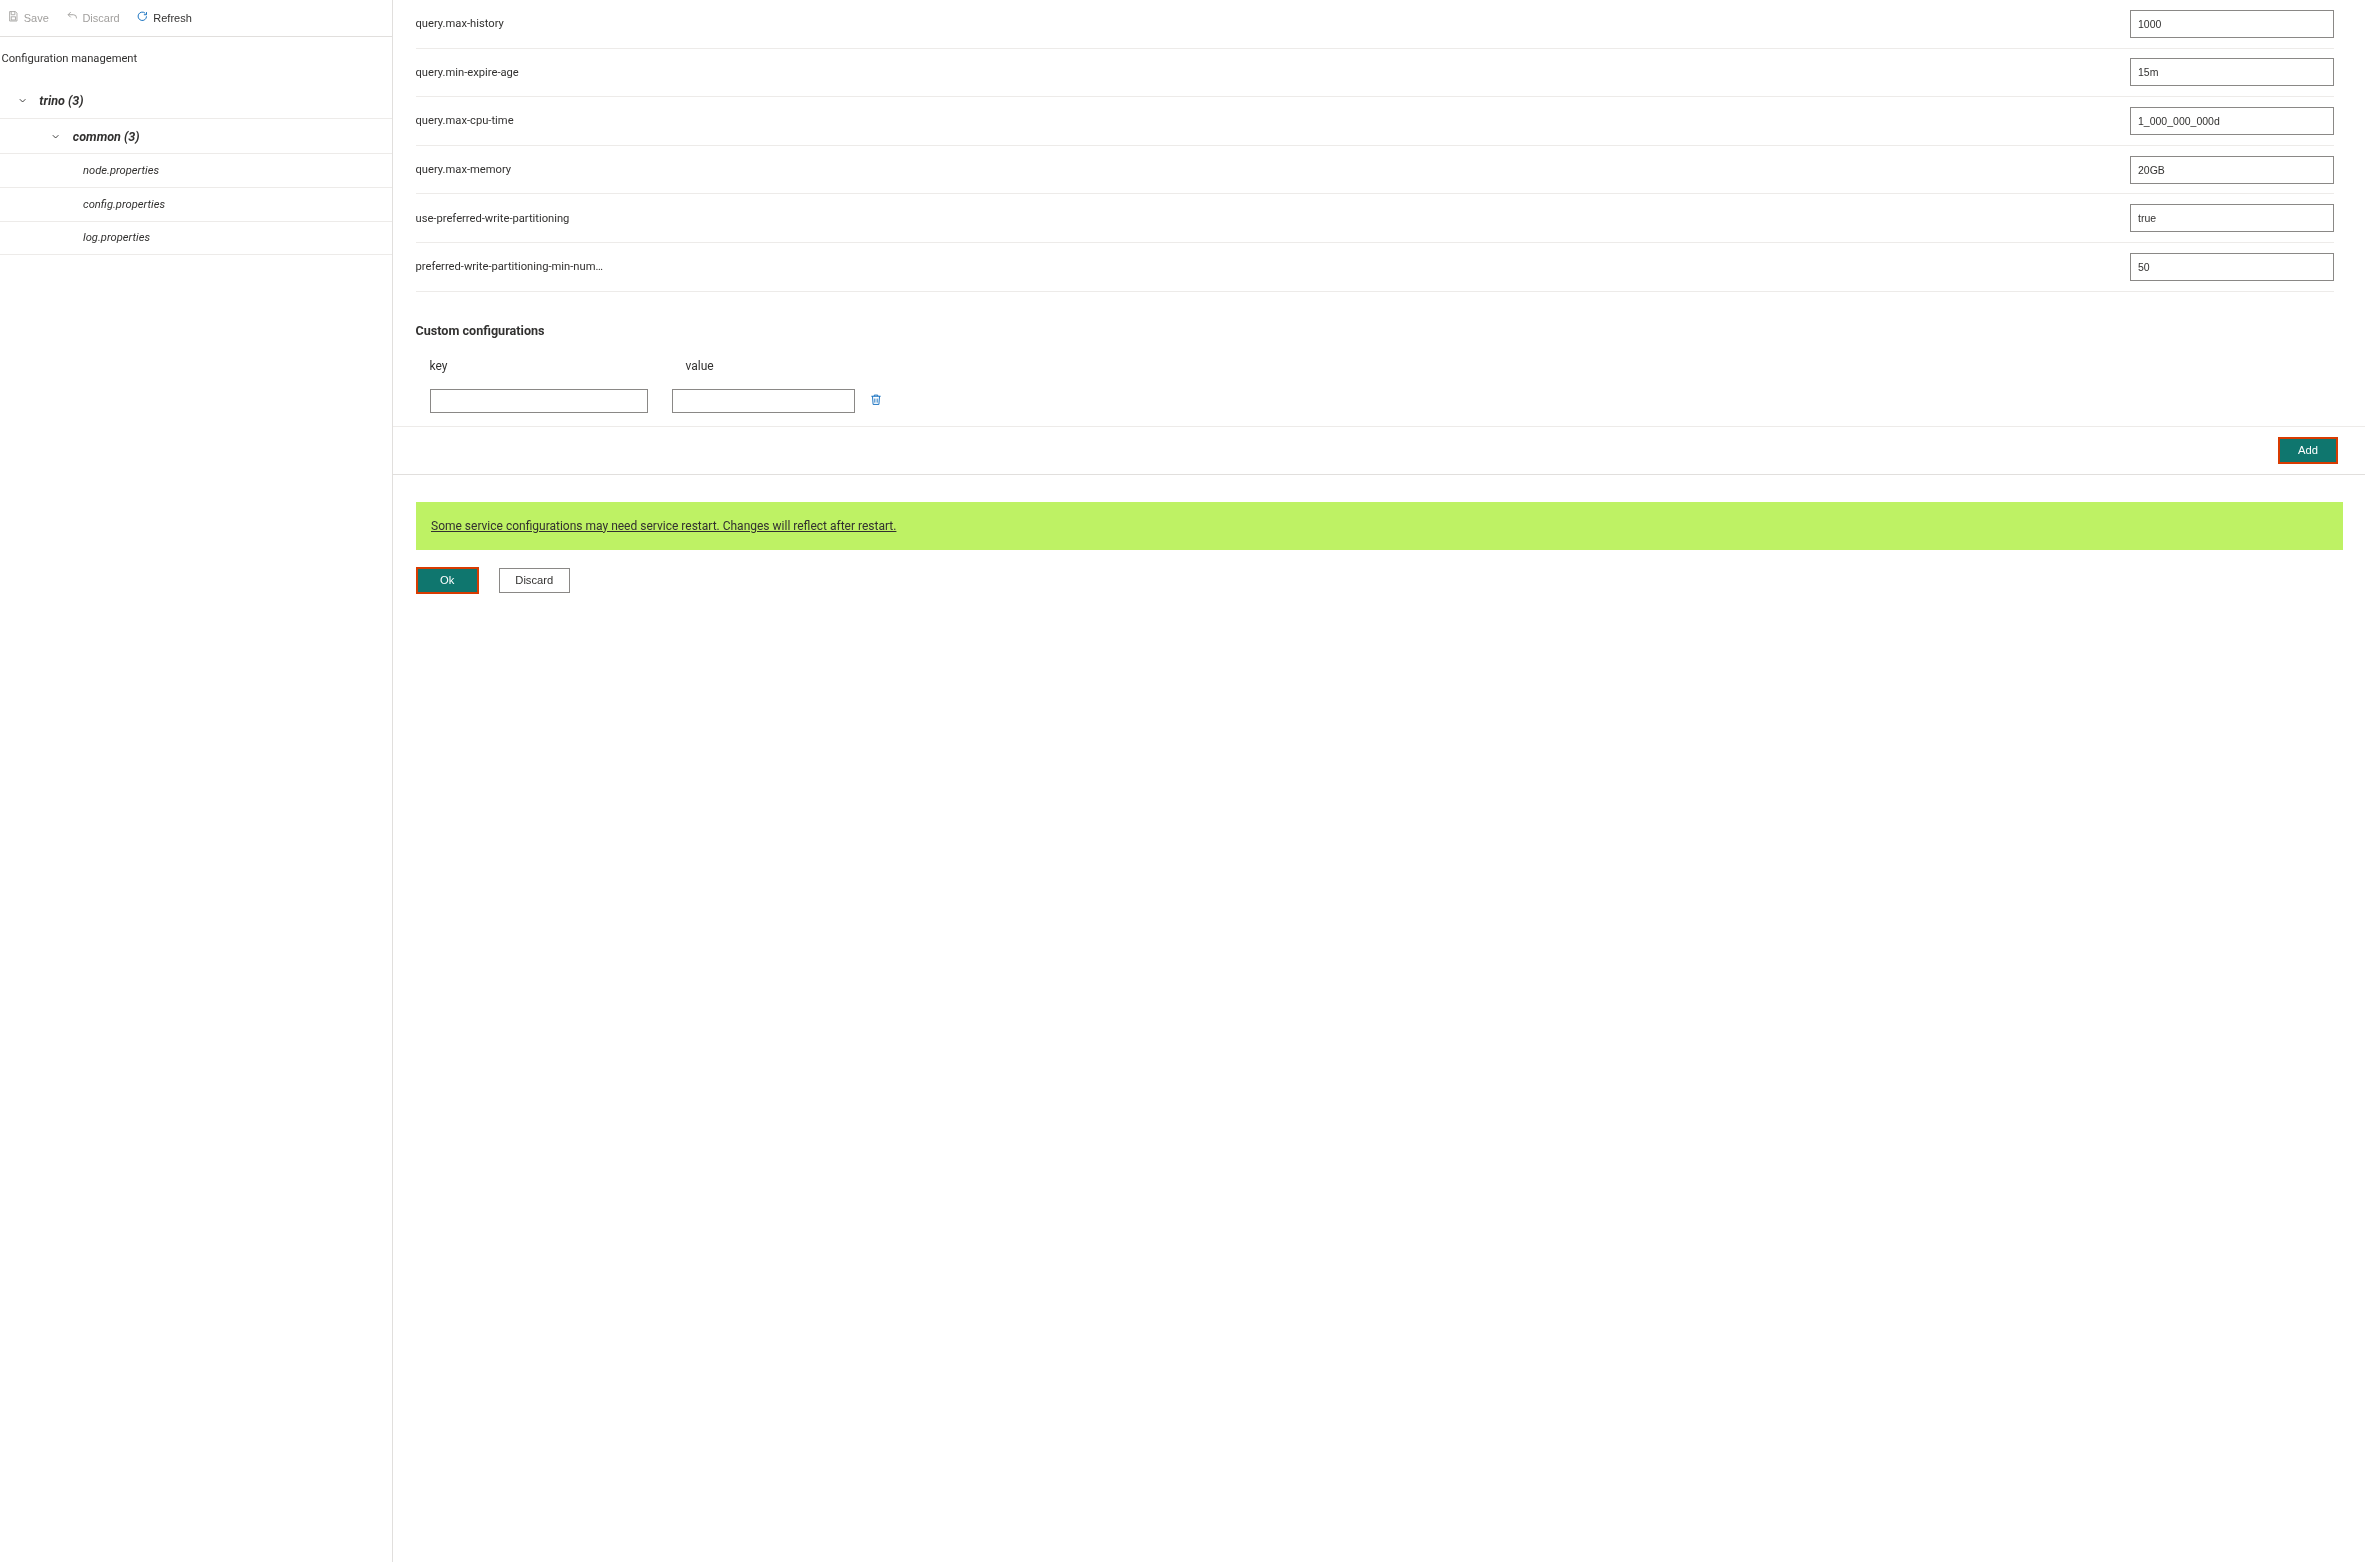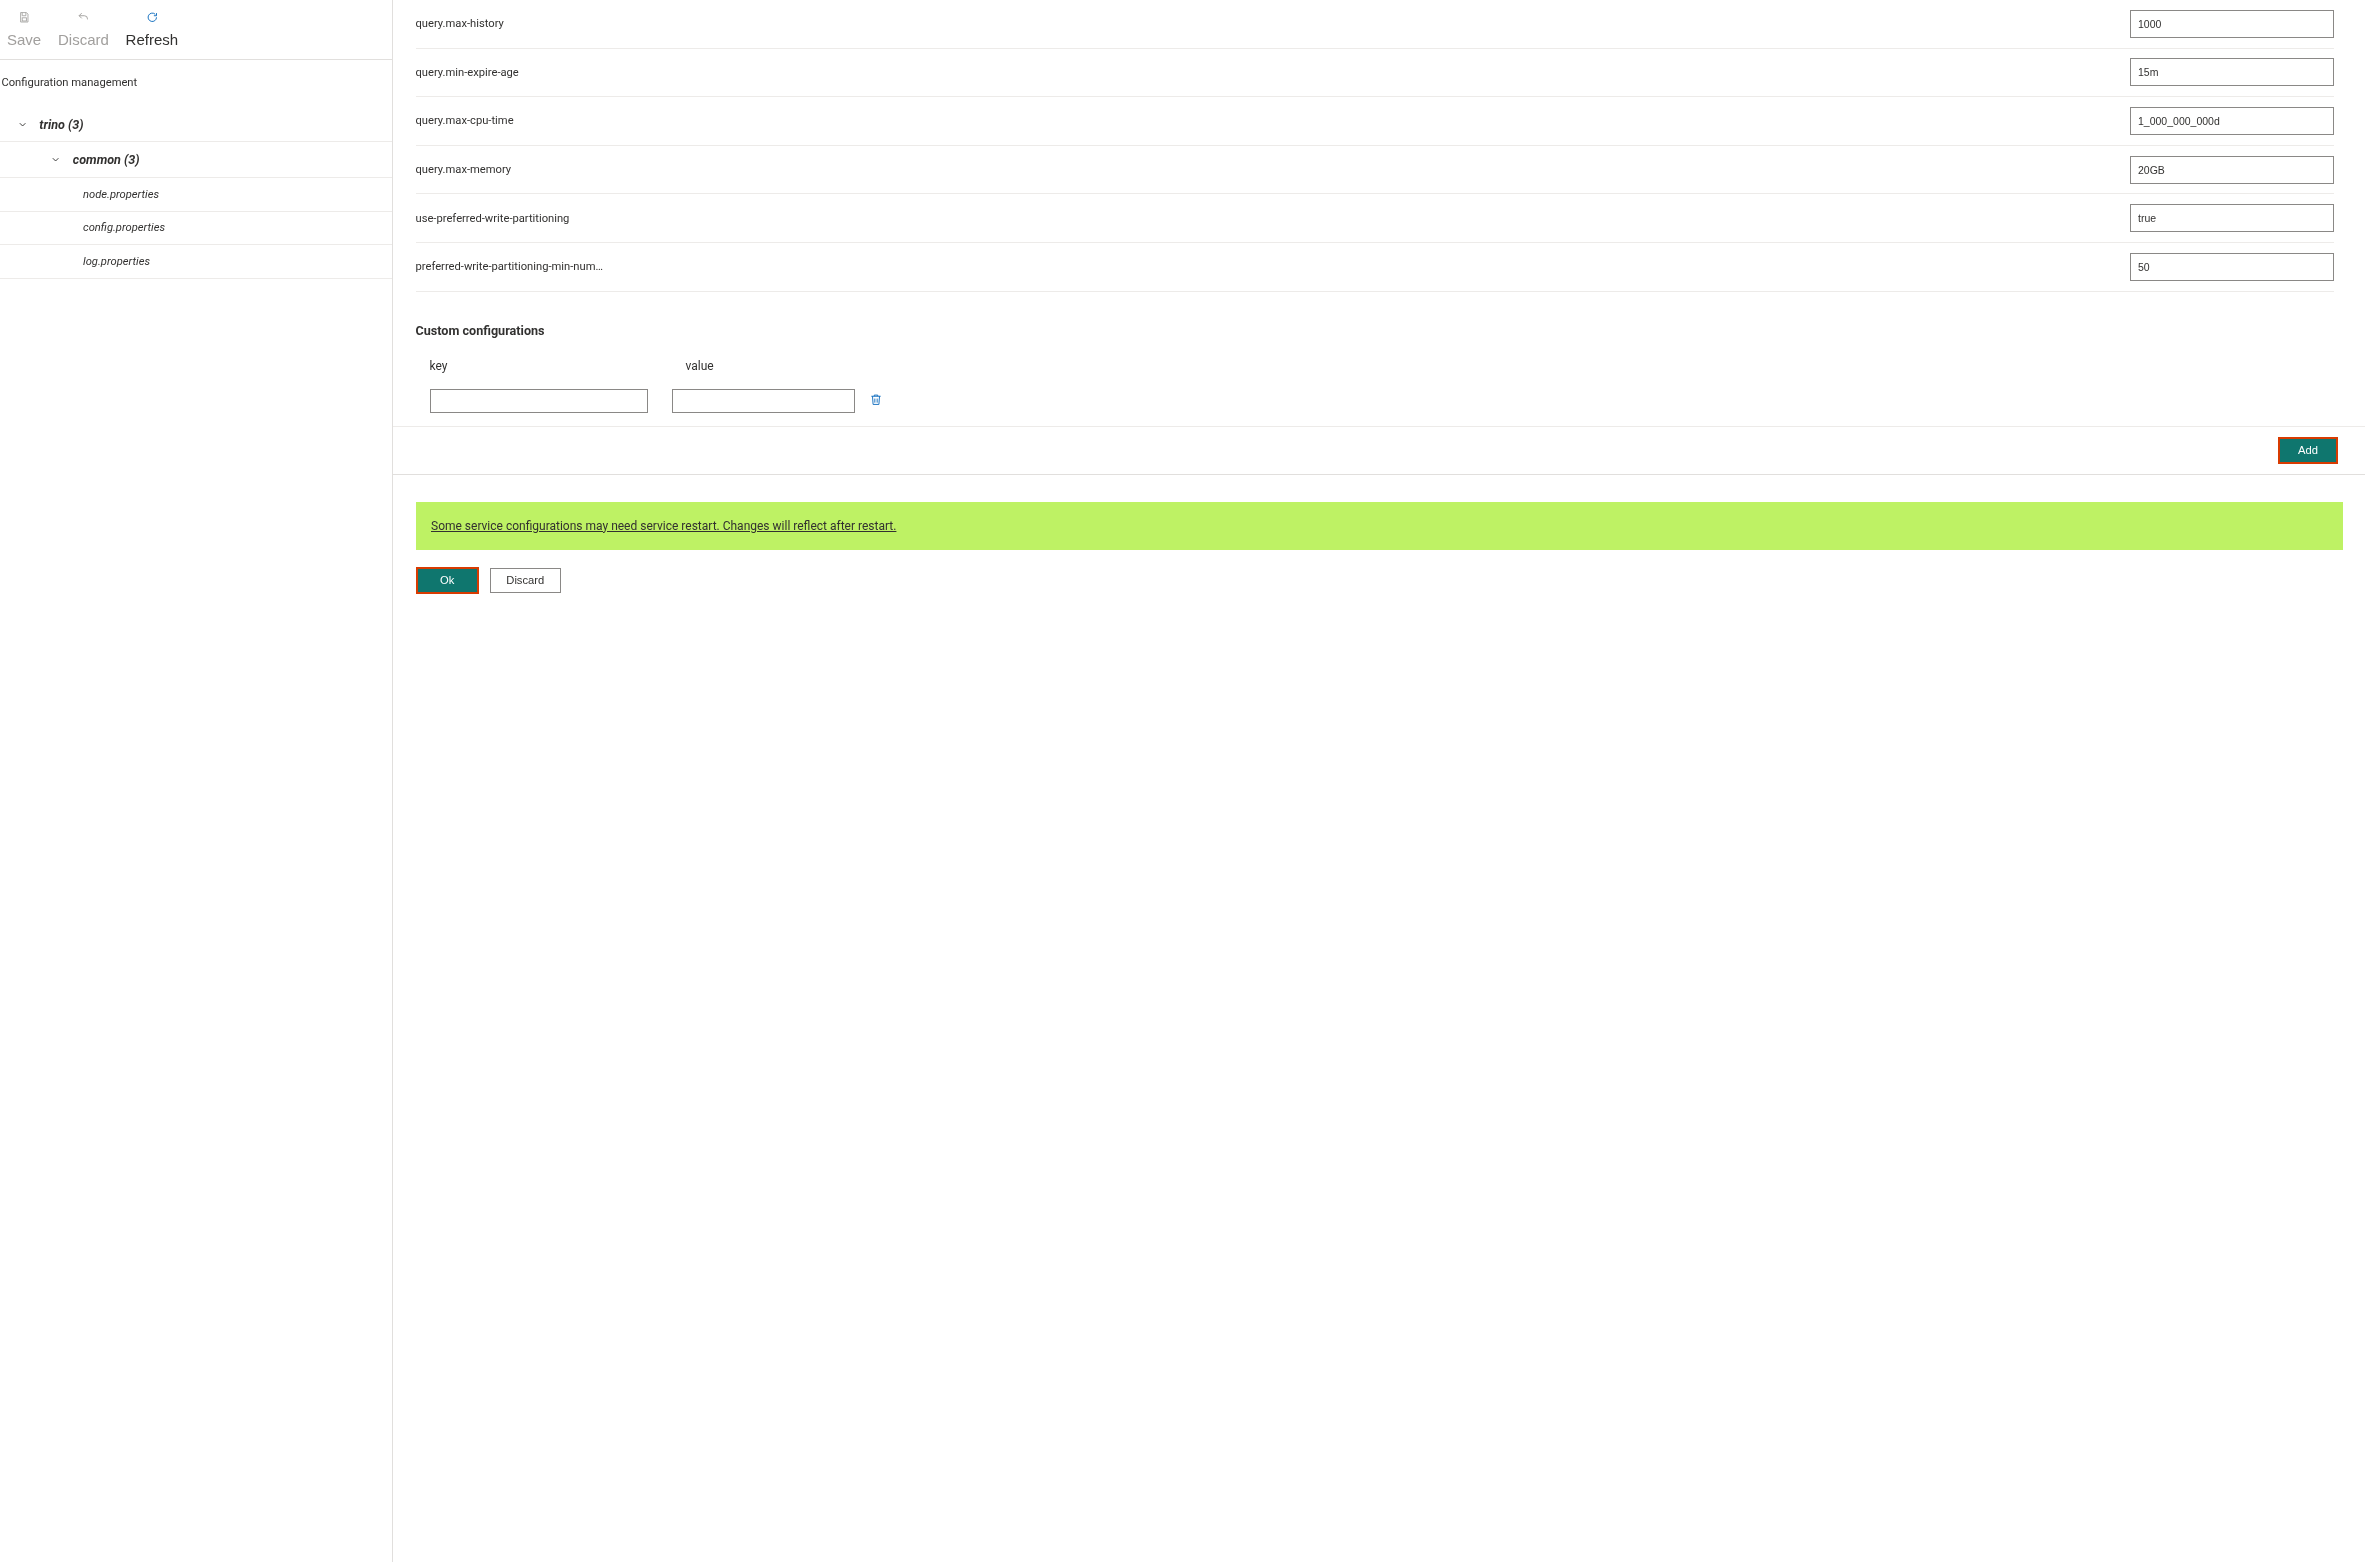--- a/index.html
+++ b/index.html
@@ -23,29 +23,28 @@
   }
   .toolbar {
     padding: 7px 4.2px 8.4px 4.2px;
     border-bottom: 0.7px solid #e1dfdd;
     display: flex;
     gap: 11.2px;
     align-items: center;
   }
   .tool-btn {
     display: inline-flex;
-    align-items: center;
+    align-items: flex-end;
     gap: 4.2px;
     background: none;
     border: none;
-    font-size: 15px;
+    font-size: 11px;
     color: #323130;
     padding: 2.8px 2.8px;
     cursor: pointer;
-    flex-direction: column;
   }
   .tool-btn.disabled { color: #a19f9d; cursor: default; }
   .tool-btn svg { width: 12.6px; height: 12.6px; }
   .tool-btn.disabled svg { stroke: #a19f9d; fill: none; }
   .tool-btn.enabled svg { stroke: #0f6cbd; fill: none; }
 
   .crumb {
     padding: 15.5px 5.6px 7px 1.4px;
     font-size: 11.2px;
     color: #323130;
@@ -173,21 +172,21 @@
     margin: 27px 22.5px 0 22.5px;
     background: #bef264;
     padding: 17px 15.5px;
     font-size: 12px;
     color: #323130;
     text-decoration: underline;
   }
 
   .footer-btns {
     display: flex;
-    gap: 11px;
+    gap: 20px;
     padding: 17px 0 21px 22.5px;
     align-items: center;
   }
   .ok-wrap {
     border: 2.1px solid #d83b01;
     display: inline-block;
   }
 </style>
 </head>
 <body>

